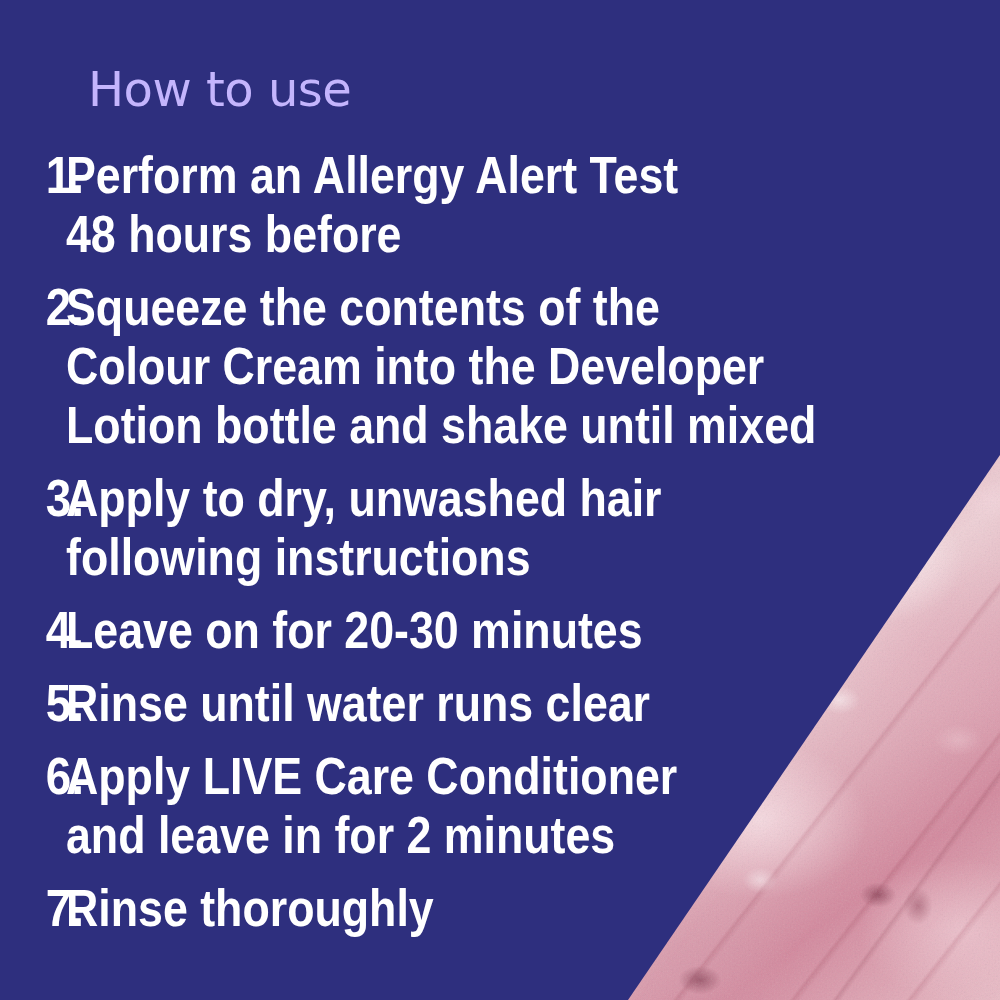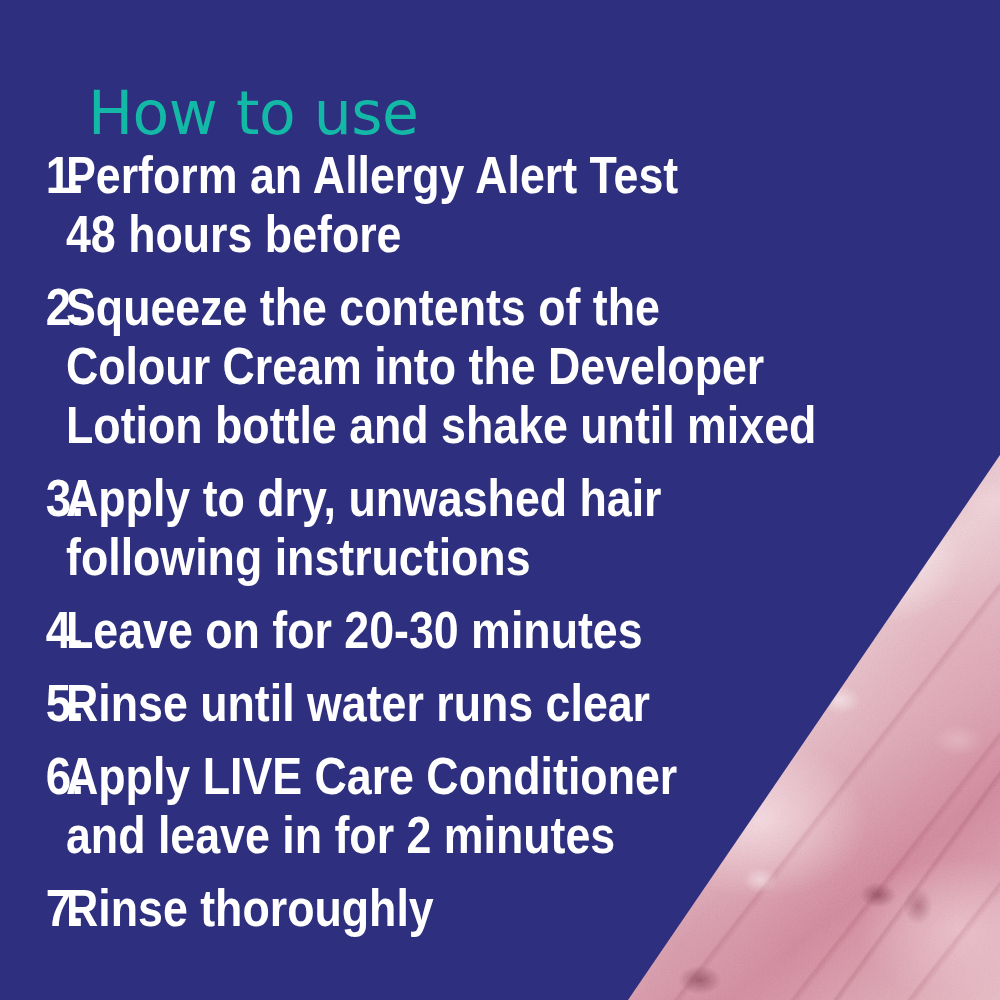--- a/index.html
+++ b/index.html
@@ -82,25 +82,25 @@
 
   
   .content {
     position: relative;
     z-index: 3;
     padding: 0;
   }
   .heading {
     position: absolute;
     left: 88px;
-    top: 42px;
-    color: #14b8a6;
+    top: 32px;
+    color: #c4b5fd;
     font-family: "DejaVu Sans", "Liberation Sans", sans-serif;
     font-weight: 400;
-    font-size: 60px;
+    font-size: 48px;
     line-height: 1.06;
     letter-spacing: -0.5px;
     white-space: nowrap;
   }
   .steps {
     position: absolute;
     left: 0;
     top: 146px;
     width: 960px;
     margin: 0;

